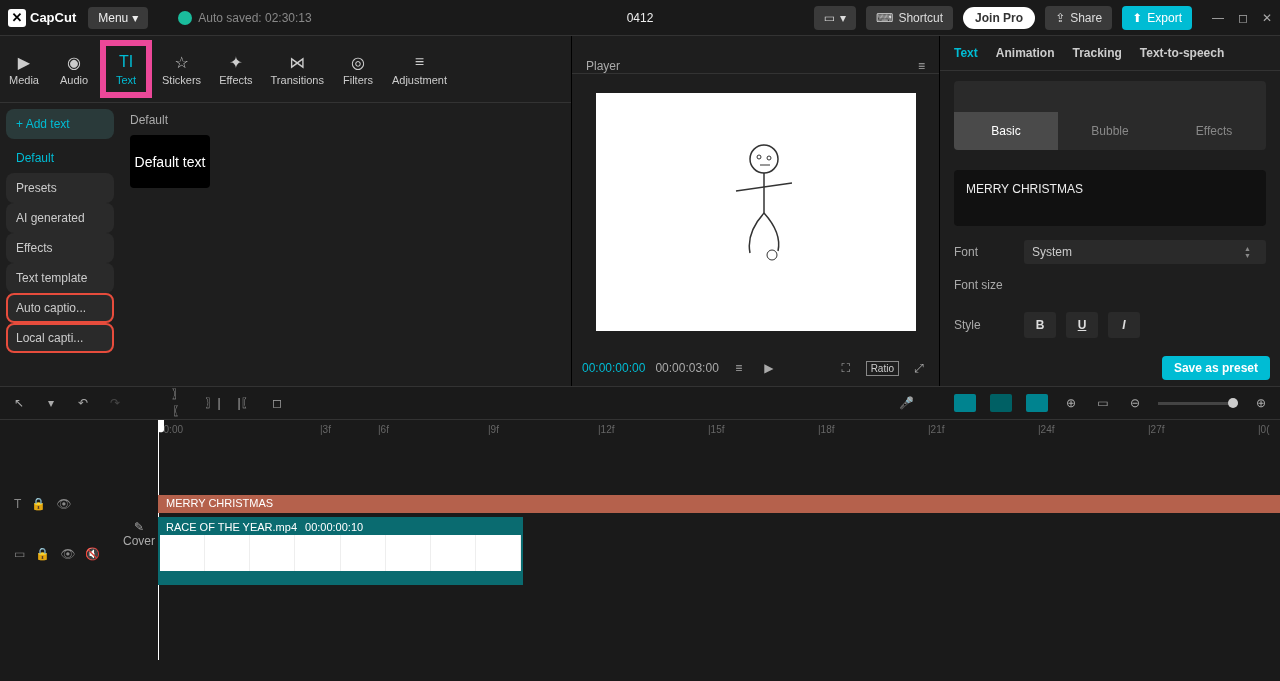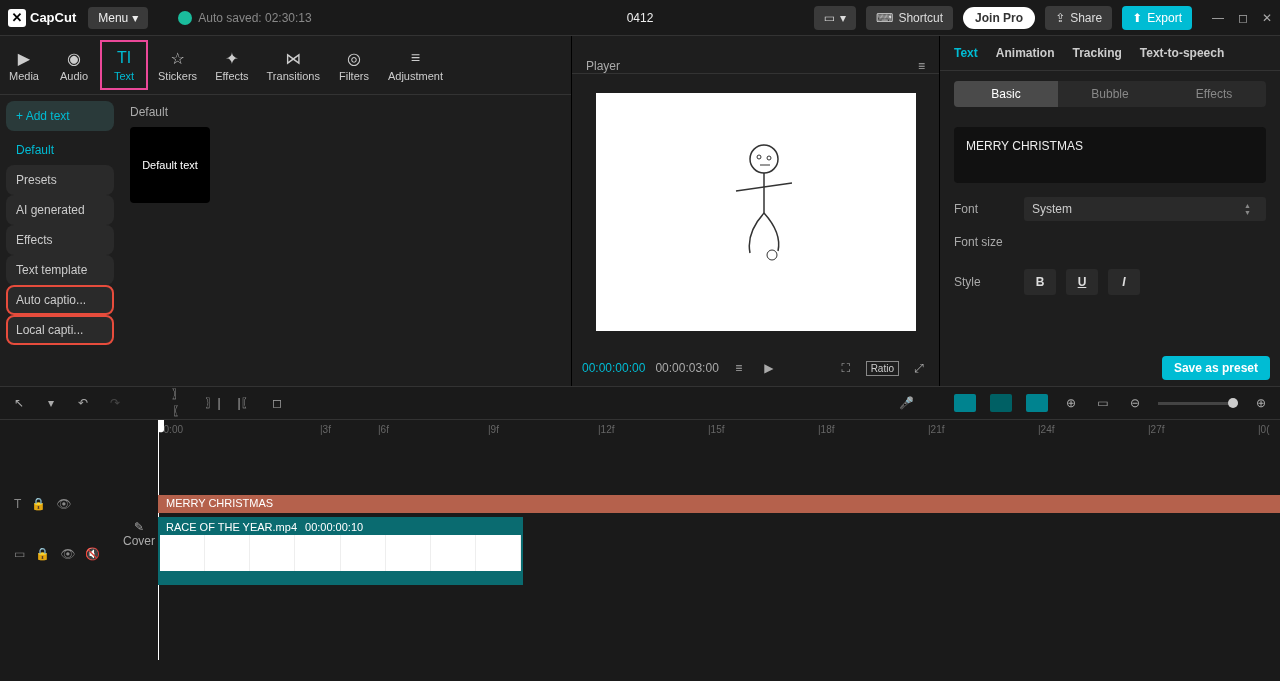--- a/index.html
+++ b/index.html
@@ -20,54 +20,54 @@
 .win-controls { display: flex; gap: 14px; margin-left: 10px; color: #aaa; }
 
 
 .main { display: flex; height: 350px; }
 
 
 .left-panel { width: 572px; background: #1e1e1e; display: flex; flex-direction: column; border-right: 1px solid #000; }
 .tool-tabs { display: flex; padding: 4px 0; gap: 2px; border-bottom: 1px solid #333; }
 .tool-tab { flex: 0 0 auto; display: flex; flex-direction: column; align-items: center; justify-content: center; padding: 6px 8px; cursor: pointer; color: #ccc; min-width: 48px; }
 .tool-tab.active { color: #00bcd4; }
-.tool-tab.highlighted { border: 2px solid #ec4899; }
+.tool-tab.highlighted { border: 6px solid #ec4899; }
 .tool-tab-icon { width: 24px; height: 20px; display: flex; align-items: center; justify-content: center; font-size: 16px; }
 .tool-tab-label { font-size: 11px; margin-top: 2px; }
 
 .left-body { display: flex; flex: 1; }
 .sidebar { width: 120px; padding: 6px; display: flex; flex-direction: column; gap: 4px; }
 .sidebar-item { padding: 8px 10px; border-radius: 8px; cursor: pointer; color: #ccc; white-space: nowrap; overflow: hidden; text-overflow: ellipsis; background: #2a2a2a; }
 .sidebar-item.primary { background: #2a3a3a; color: #00bcd4; }
 .sidebar-item.highlighted { border: 2px solid #e74c3c; padding: 6px 8px; }
 .sidebar-item.active-sub { color: #00bcd4; background: transparent; }
 .content-area { flex: 1; padding: 10px; }
 .section-title { color: #aaa; margin-bottom: 8px; }
-.text-thumb { width: 80px; height: 76px; background: #000; display: flex; align-items: center; justify-content: center; color: #fff; text-align: center; font-size: 11px; border-radius: 4px; cursor: pointer; }
+.text-thumb { width: 80px; height: 53px; background: #000; display: flex; align-items: center; justify-content: center; color: #fff; text-align: center; font-size: 14px; border-radius: 4px; cursor: pointer; }
 
 
 .player-panel { width: 368px; background: #1e1e1e; display: flex; flex-direction: column; border-right: 1px solid #000; }
 .player-header { height: 38px; display: flex; align-items: flex-end; justify-content: space-between; padding: 0 14px; color: #aaa; border-bottom: 1px solid #333; }
 .canvas-area { flex: 1; display: flex; align-items: center; justify-content: center; padding: 12px; }
 .canvas { width: 320px; height: 238px; background: #fff; position: relative; }
 .stick-figure { position: absolute; top: 50px; left: 50%; transform: translateX(-50%); }
 .player-controls { height: 36px; display: flex; align-items: center; padding: 0 10px; gap: 10px; }
 .time-current { color: #00bcd4; }
 .time-total { color: #aaa; }
 .player-controls .spacer { flex: 1; }
 .pc-icon { width: 20px; height: 20px; display: flex; align-items: center; justify-content: center; cursor: pointer; color: #aaa; }
 .ratio-btn { border: 1px solid #888; padding: 1px 4px; font-size: 10px; color: #ccc; }
 
 
 .inspector { flex: 1; background: #1e1e1e; display: flex; flex-direction: column; }
 .insp-tabs { display: flex; gap: 18px; padding: 10px 14px; border-bottom: 1px solid #333; }
 .insp-tab { cursor: pointer; color: #ccc; font-weight: 600; }
 .insp-tab.active { color: #00bcd4; }
 .insp-subtabs { display: flex; margin: 10px 14px; background: #2a2a2a; border-radius: 4px; overflow: hidden; }
-.insp-subtab { flex: 1; text-align: center; padding: 6px; cursor: pointer; color: #888; }
+.insp-subtab { flex: 1; text-align: center; padding: 12px; cursor: pointer; color: #888; margin-top: 31px; }
 .insp-subtab.active { background: #4a4a4a; color: #fff; }
 .insp-body { padding: 10px 14px; display: flex; flex-direction: column; gap: 14px; position: relative; flex: 1; }
 .text-input-box { background: #111; border-radius: 4px; padding: 12px; color: #eee; min-height: 56px; }
 .field-row { display: flex; align-items: center; gap: 10px; }
 .field-label { width: 60px; color: #aaa; }
 .field-control { flex: 1; background: #2a2a2a; padding: 5px 8px; border-radius: 3px; display: flex; align-items: center; justify-content: space-between; color: #ccc; }
 .spinner { width: 14px; display: flex; flex-direction: column; font-size: 7px; line-height: 7px; color: #888; }
 .slider-track { flex: 1; height: 3px; background: #444; position: relative; }
 .slider-thumb { position: absolute; left: 3%; top: -4px; width: 10px; height: 10px; border-radius: 50%; background: #ccc; }
 .size-box { width: 52px; background: #2a2a2a; padding: 4px 6px; border-radius: 3px; text-align: right; color: #ccc; display: flex; align-items: center; }

